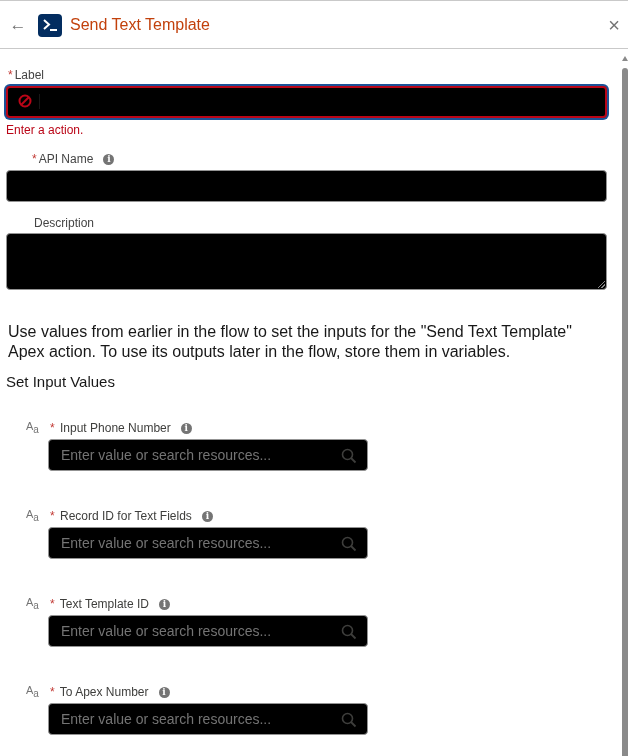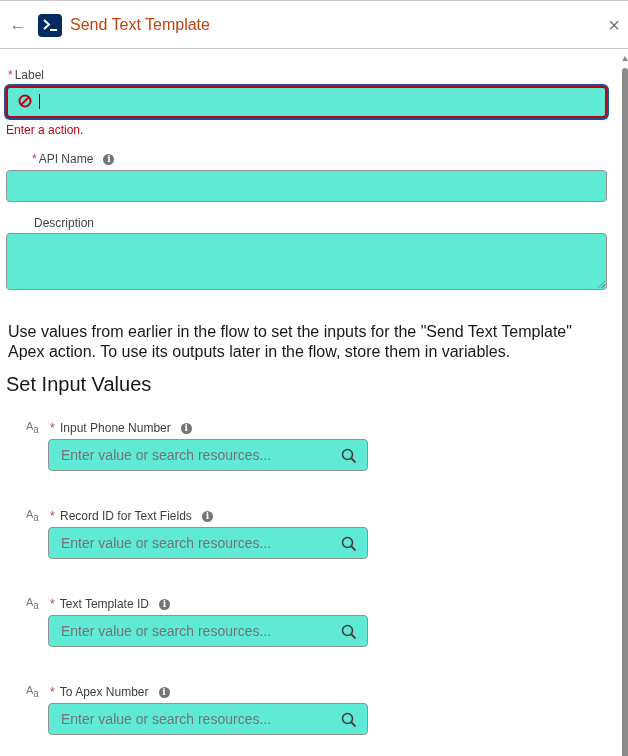--- a/index.html
+++ b/index.html
@@ -8,30 +8,30 @@
   .back { position:absolute; left:8px; top:13px; width:20px; height:22px; color:#747474; font-size:17px; line-height:22px; text-align:center; cursor:pointer; }
   .app-icon { position:absolute; left:38px; top:13px; width:24px; height:23px; background:#032d60; border-radius:4px; }
   .title { position:absolute; left:70px; top:15px; font-size:16px; color:#c2410c; }
   .close { position:absolute; left:604px; top:14px; width:20px; height:20px; color:#747474; font-size:20px; line-height:20px; text-align:center; cursor:pointer; }
   .scrollbar { position:absolute; left:620px; top:50px; width:8px; height:706px; }
   .scroll-thumb { position:absolute; left:2px; top:18px; width:6px; height:688px; background:#8a8a8a; border-radius:3px 3px 0 0; }
   .scroll-arrow { position:absolute; left:2px; top:6px; width:0; height:0; border-left:3px solid transparent; border-right:3px solid transparent; border-bottom:5px solid #8a8a8a; }
   .lbl { position:absolute; font-size:12px; color:#444; }
   .req { color:#c23934; margin-right:2px; }
   .info { display:inline-block; width:11px; height:11px; border-radius:50%; background:#747474; color:#fff; font-size:9px; line-height:11px; text-align:center; font-weight:bold; font-family:"DejaVu Serif", serif; vertical-align:middle; }
-  .field { position:absolute; box-sizing:border-box; border:1px solid #939393; border-radius:4px; background:#5eead4; }
+  .field { position:absolute; box-sizing:border-box; border:1px solid #939393; border-radius:4px; background:#000000; }
   .label-field { left:6px; top:86px; width:601px; height:32px; border:2px solid #ba0517; box-shadow:0 0 0 2px #1b5297; }
   .ban { position:absolute; left:10px; top:6px; width:14px; height:14px; }
   .caret { position:absolute; left:31px; top:6px; width:1px; height:15px; background:#181818; }
   .err { position:absolute; left:6px; top:123px; font-size:12px; color:#ba0517; }
   .api-field { left:6px; top:170px; width:601px; height:32px; }
   .desc-field { left:6px; top:233px; width:601px; height:57px; }
   .resize { position:absolute; right:1px; bottom:1px; width:7px; height:7px; background:linear-gradient(135deg, transparent 45%, #888 45%, #888 55%, transparent 55%, transparent 70%, #888 70%, #888 80%, transparent 80%); }
   .help { position:absolute; left:8px; top:322px; width:600px; font-size:16px; line-height:20px; color:#181818; }
-  .section { position:absolute; left:6px; top:373px; font-size:20px; color:#181818; }
+  .section { position:absolute; left:6px; top:373px; font-size:15px; color:#181818; }
   .typeicon { position:absolute; left:26px; font-size:11px; color:#747474; }
   .typeicon sub { font-size:10px; vertical-align:-3px; }
   .ilabel { position:absolute; left:50px; font-size:12px; color:#3e3e3c; }
   .ifield { left:48px; width:320px; height:32px; }
   .ph { position:absolute; left:12px; top:7px; font-size:14px; color:#747474; }
   .search { position:absolute; right:10px; top:8px; width:16px; height:16px; }
 </style>
 </head>
 <body>
 

